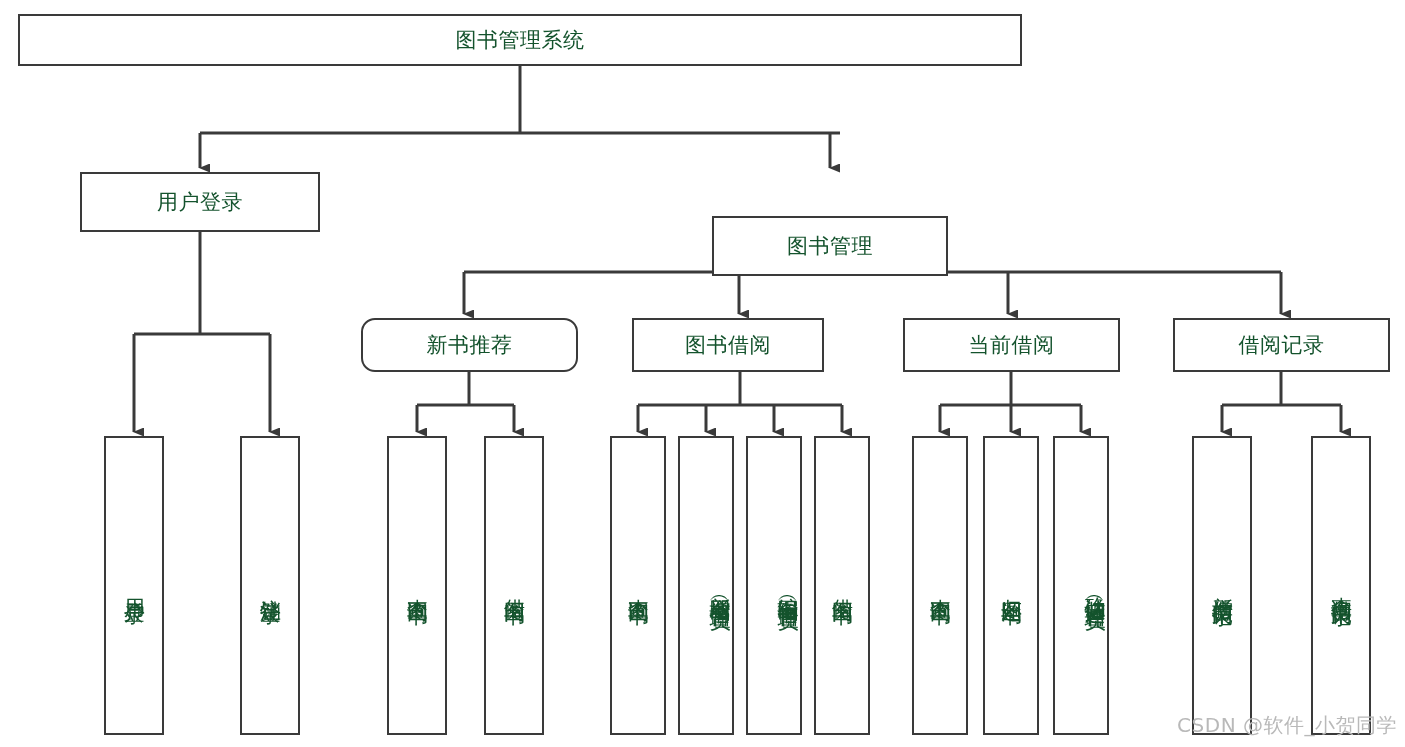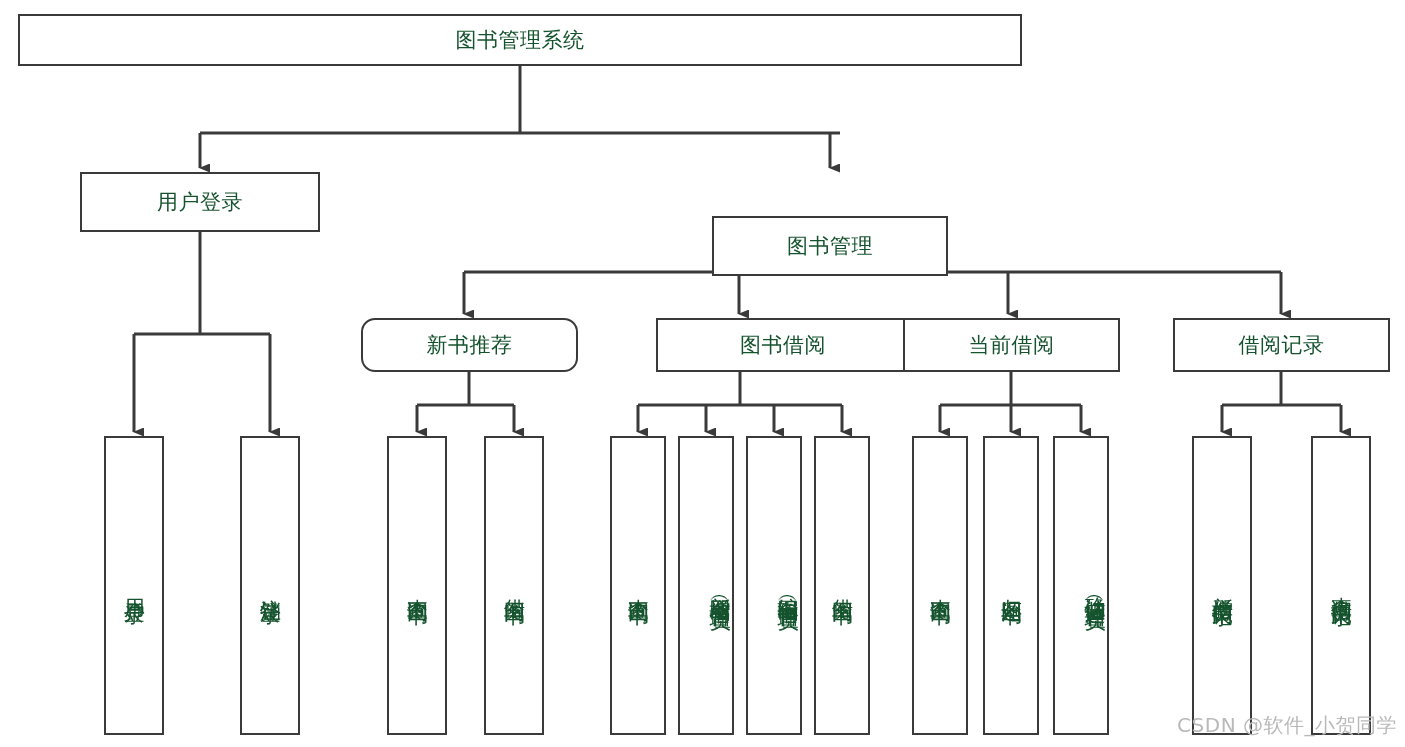--- a/index.html
+++ b/index.html
@@ -130,21 +130,21 @@
   <div class="node horiz" style="left:80px; top:172px; width:240px; height:60px;">
     <span>用户登录</span>
   </div>
   <div class="node horiz" style="left:712px; top:172px; width:236px; height:60px;margin-top:44px;">
     <span>图书管理</span>
   </div>
 
   <div class="node horiz" style="left:361px; top:318px; width:217px; height:54px;border-radius:14px;">
     <span>新书推荐</span>
   </div>
-  <div class="node horiz" style="left:632px; top:318px; width:254px; height:54px;margin-left:24px;">
+  <div class="node horiz" style="left:632px; top:318px; width:192px; height:54px;">
     <span>图书借阅</span>
   </div>
   <div class="node horiz" style="left:1173px; top:318px; width:217px; height:54px;">
     <span>借阅记录</span>
   </div>
   <div class="node horiz" style="left:903px; top:318px; width:217px; height:54px;">
     <span>当前借阅</span>
   </div>
 
   <div class="node vert mid" style="left:104px; top:436px; width:60px; height:299px;">

